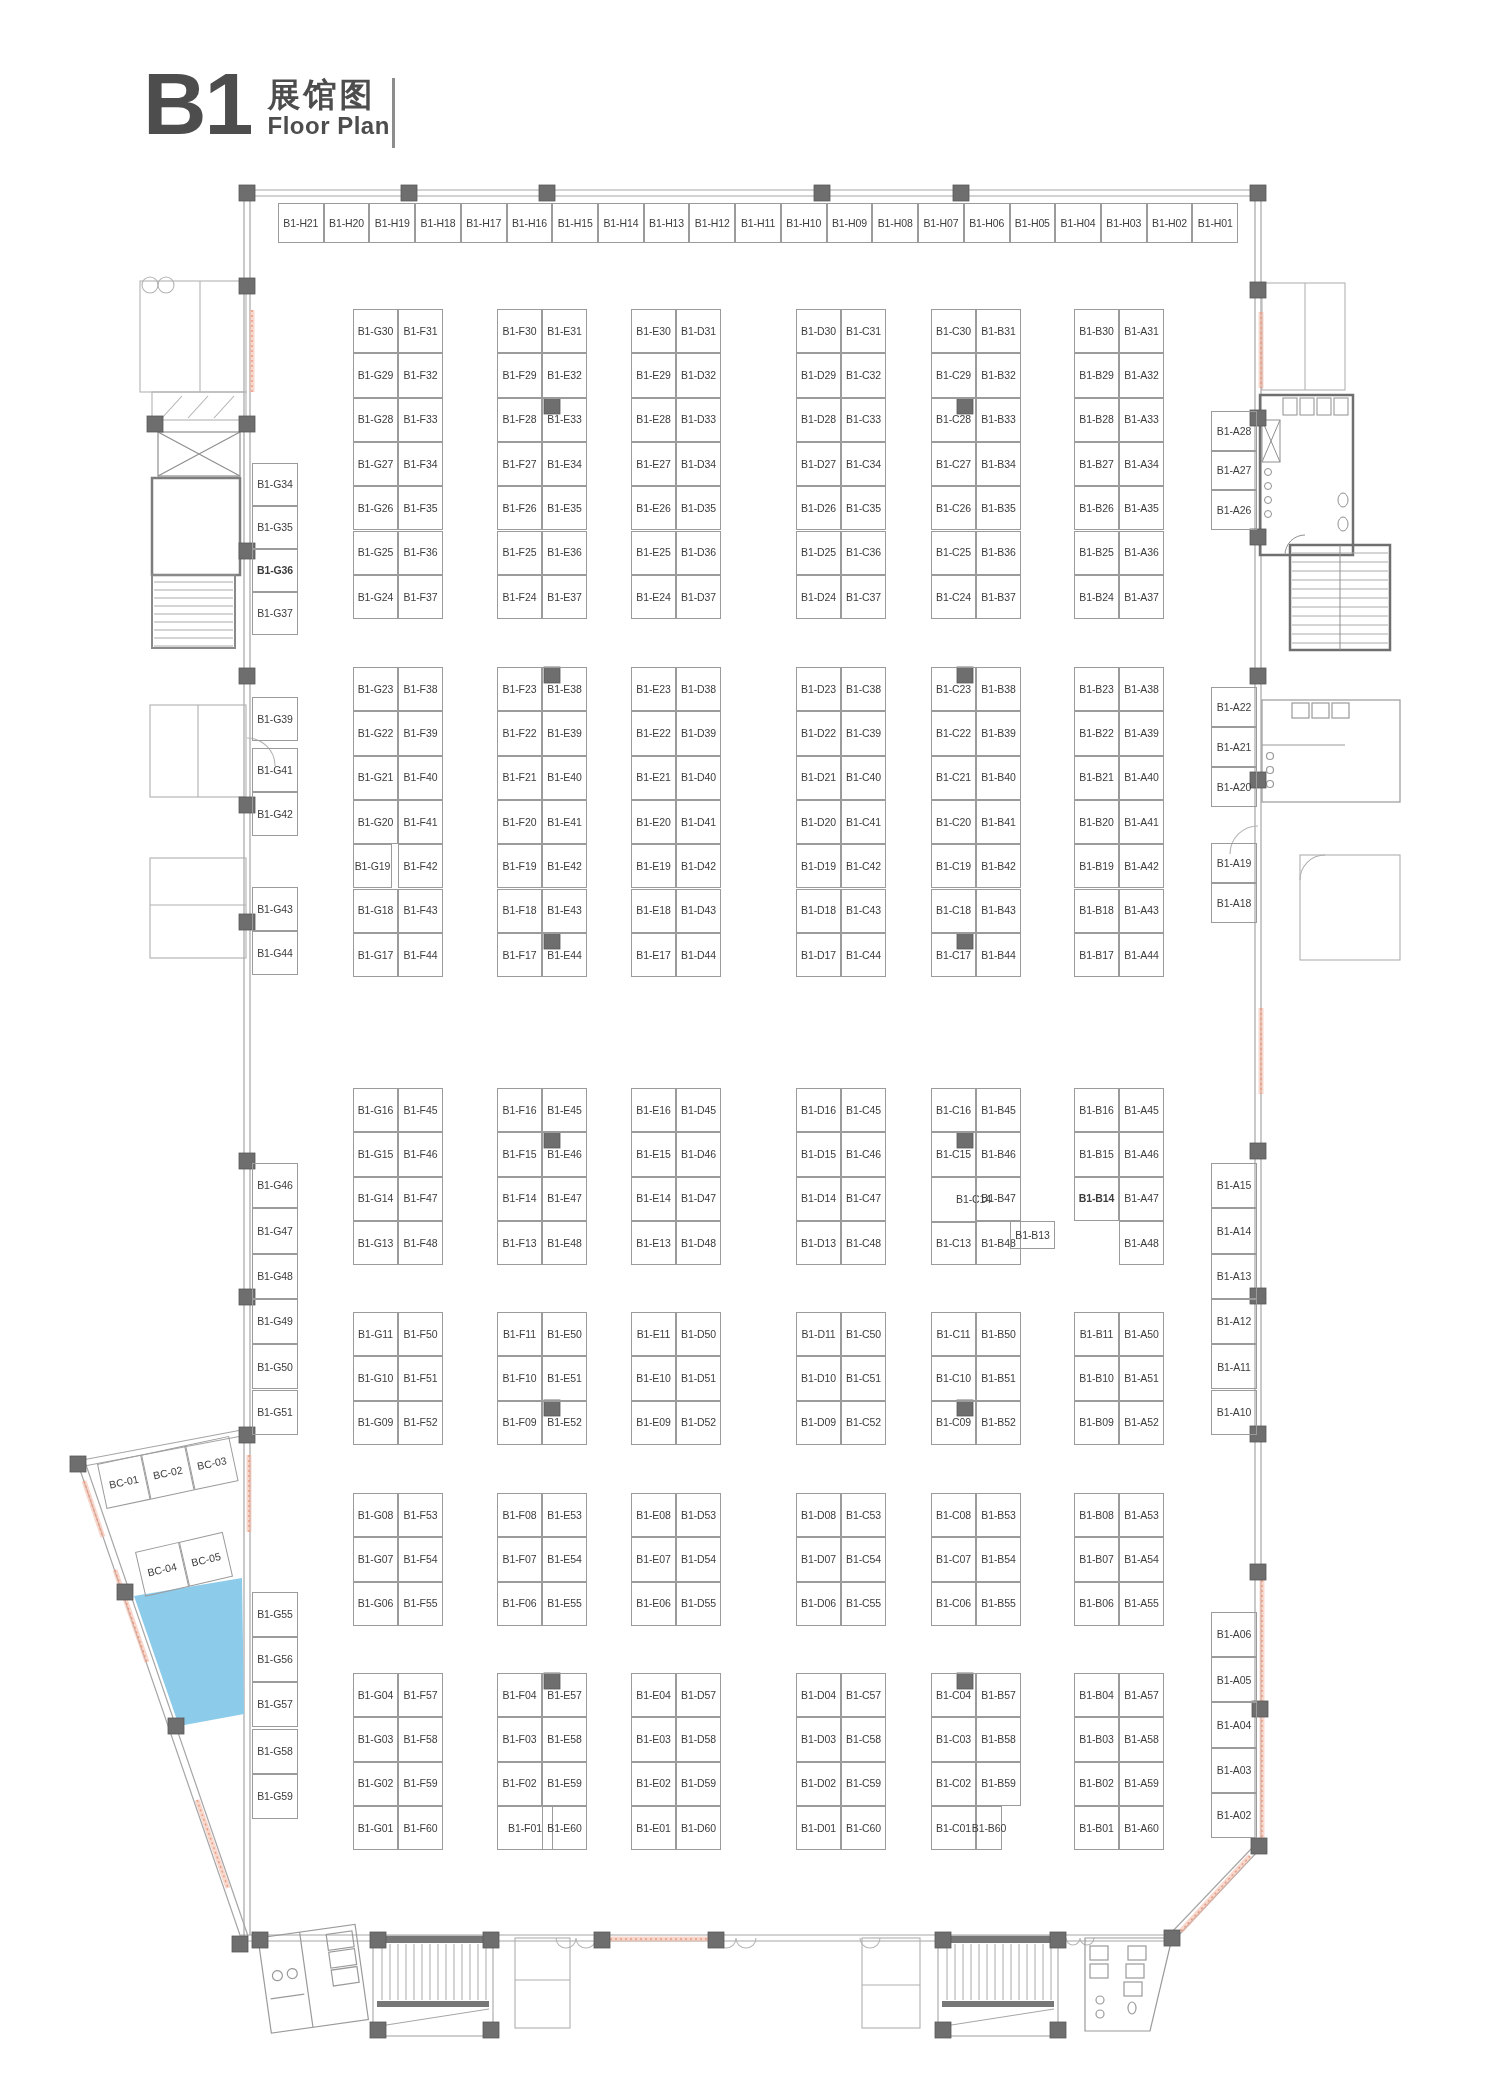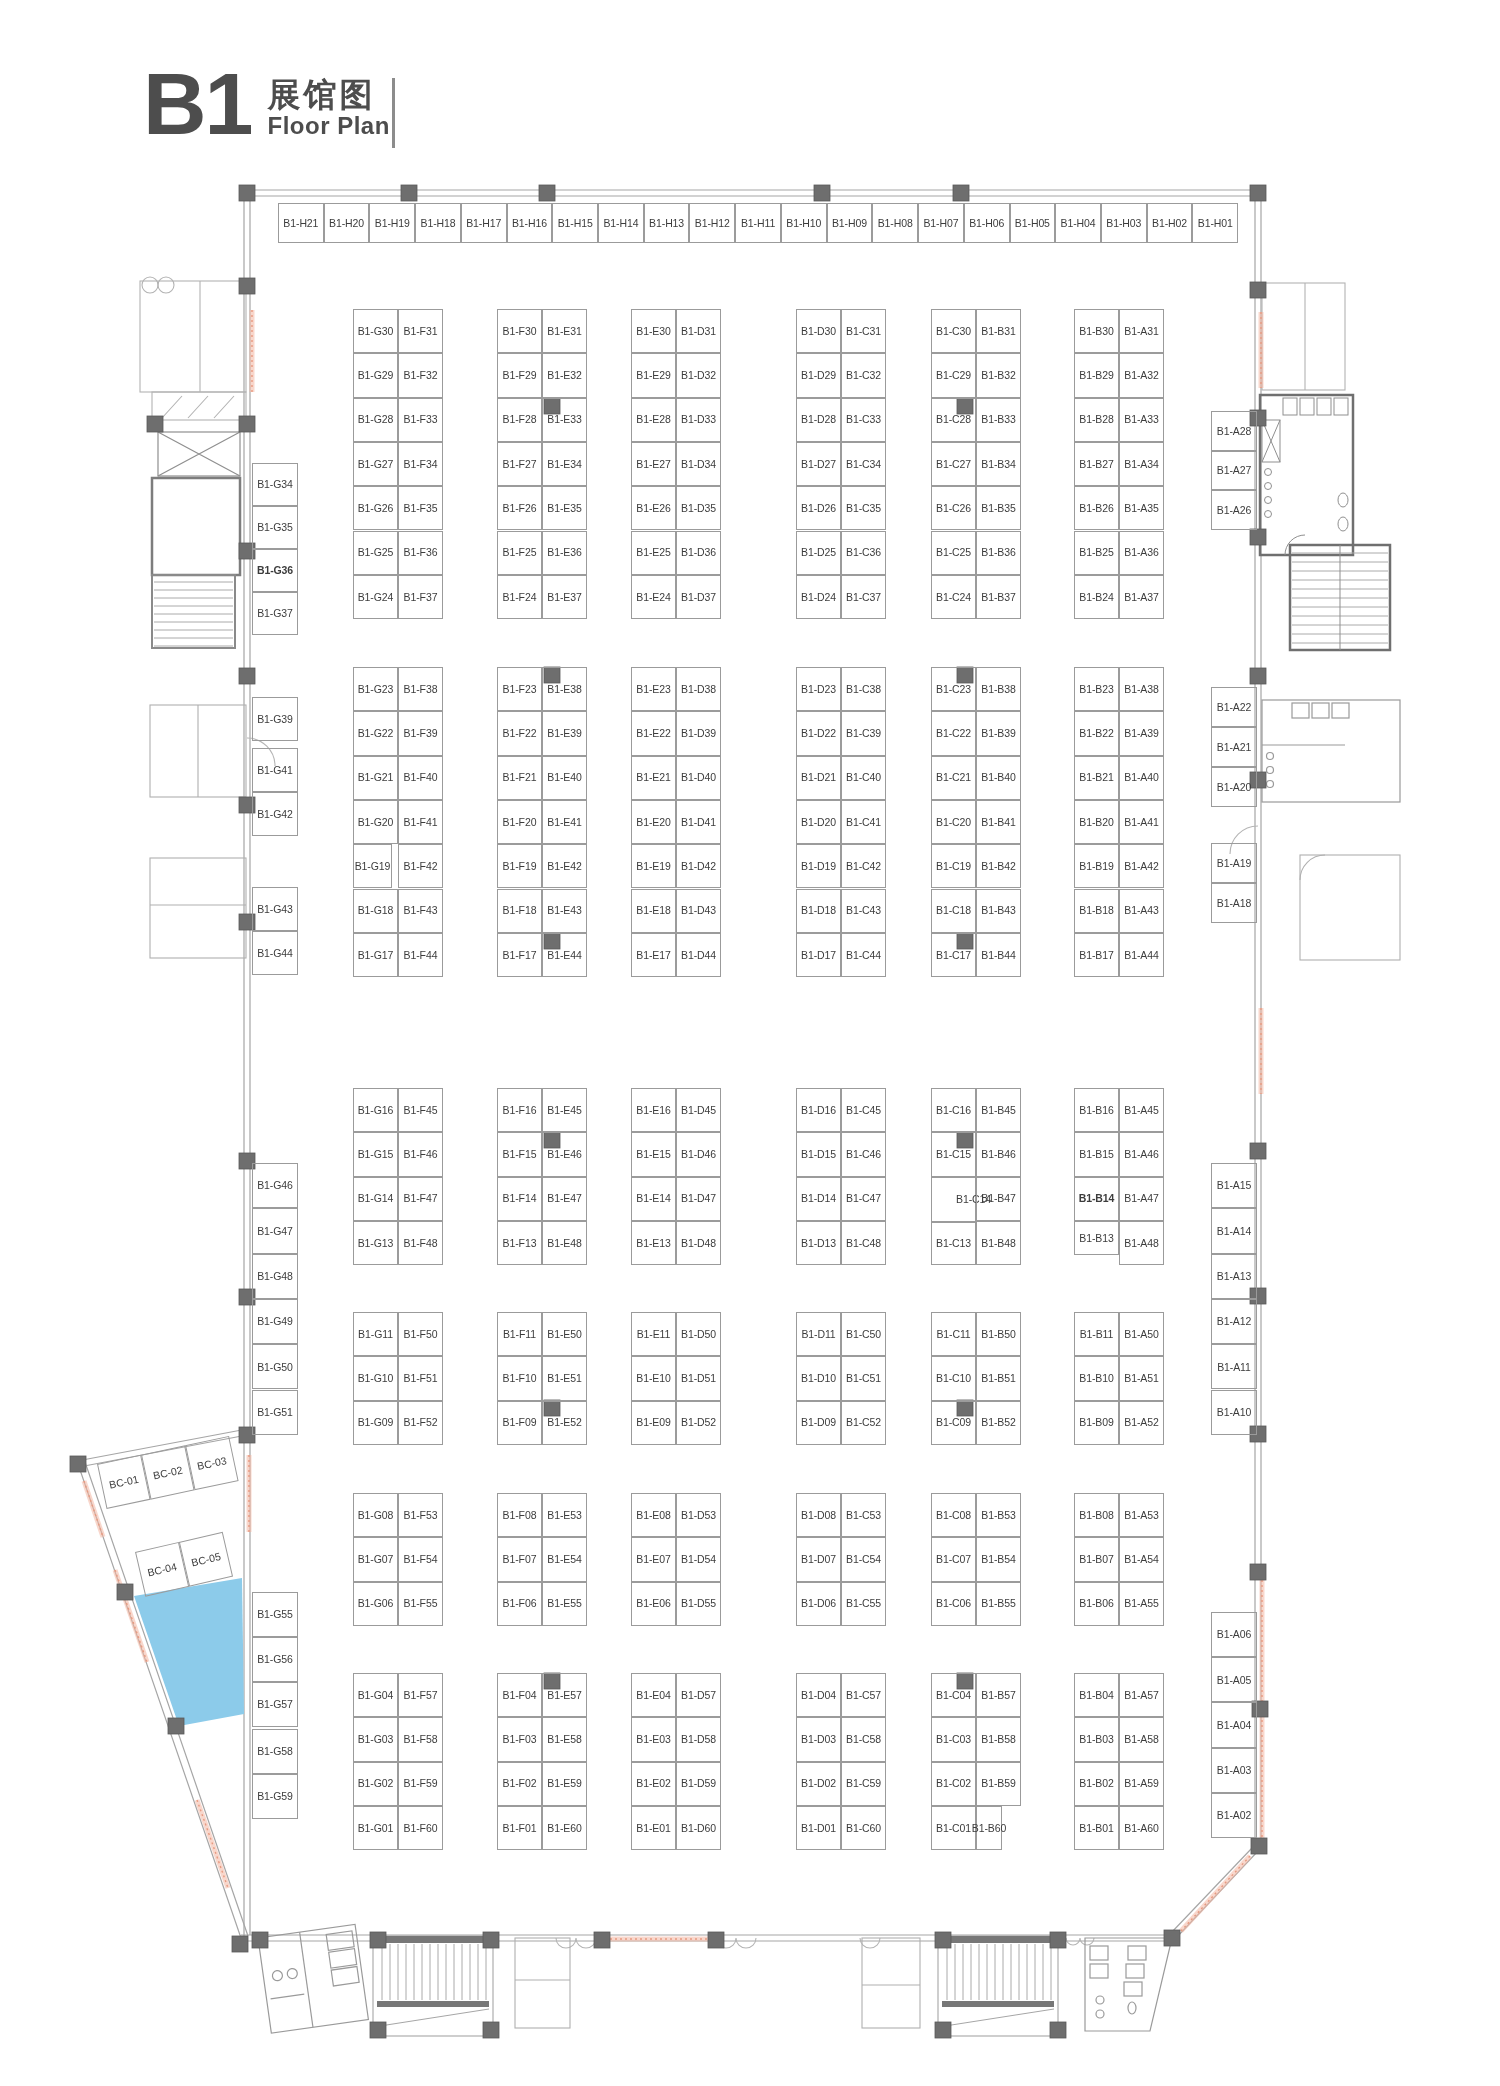--- a/index.html
+++ b/index.html
@@ -386,21 +386,21 @@
       <div class="cell" style="left: 497px; top: 1537.3px; width: 45px; height: 44.3px;">B1-F07</div>
       <div class="cell" style="left: 542px; top: 1537.3px; width: 45px; height: 44.3px;">B1-E54</div>
       <div class="cell" style="left: 497px; top: 1581.6px; width: 45px; height: 44.3px;">B1-F06</div>
       <div class="cell" style="left: 542px; top: 1581.6px; width: 45px; height: 44.3px;">B1-E55</div>
       <div class="cell" style="left: 497px; top: 1673px; width: 45px; height: 44.3px;">B1-F04</div>
       <div class="cell" style="left: 542px; top: 1673px; width: 45px; height: 44.3px;">B1-E57</div>
       <div class="cell" style="left: 497px; top: 1717.3px; width: 45px; height: 44.3px;">B1-F03</div>
       <div class="cell" style="left: 542px; top: 1717.3px; width: 45px; height: 44.3px;">B1-E58</div>
       <div class="cell" style="left: 497px; top: 1761.6px; width: 45px; height: 44.3px;">B1-F02</div>
       <div class="cell" style="left: 542px; top: 1761.6px; width: 45px; height: 44.3px;">B1-E59</div>
-      <div class="cell" style="left: 497px; top: 1805.9px; width: 45px; height: 44.3px;">B1-F01</div>
+      <div class="cell" style="left: 497px; top: 1805.9px; width: 56px; height: 44.3px;">B1-F01</div>
       <div class="cell" style="left: 542px; top: 1805.9px; width: 45px; height: 44.3px;">B1-E60</div>
       <div class="cell" style="left: 631px; top: 309px; width: 45px; height: 44.3px;">B1-E30</div>
       <div class="cell" style="left: 676px; top: 309px; width: 45px; height: 44.3px;">B1-D31</div>
       <div class="cell" style="left: 631px; top: 353.3px; width: 45px; height: 44.3px;">B1-E29</div>
       <div class="cell" style="left: 676px; top: 353.3px; width: 45px; height: 44.3px;">B1-D32</div>
       <div class="cell" style="left: 631px; top: 397.6px; width: 45px; height: 44.3px;">B1-E28</div>
       <div class="cell" style="left: 676px; top: 397.6px; width: 45px; height: 44.3px;">B1-D33</div>
       <div class="cell" style="left: 631px; top: 441.9px; width: 45px; height: 44.3px;">B1-E27</div>
       <div class="cell" style="left: 676px; top: 441.9px; width: 45px; height: 44.3px;">B1-D34</div>
       <div class="cell" style="left: 631px; top: 486.2px; width: 45px; height: 44.3px;">B1-E26</div>
@@ -590,21 +590,21 @@
       <div class="cell" style="left: 1074px; top: 888.5px; width: 45px; height: 44.3px;">B1-B18</div>
       <div class="cell" style="left: 1119px; top: 888.5px; width: 45px; height: 44.3px;">B1-A43</div>
       <div class="cell" style="left: 1074px; top: 932.8px; width: 45px; height: 44.3px;">B1-B17</div>
       <div class="cell" style="left: 1119px; top: 932.8px; width: 45px; height: 44.3px;">B1-A44</div>
       <div class="cell" style="left: 1074px; top: 1088px; width: 45px; height: 44.3px;">B1-B16</div>
       <div class="cell" style="left: 1119px; top: 1088px; width: 45px; height: 44.3px;">B1-A45</div>
       <div class="cell" style="left: 1074px; top: 1132.3px; width: 45px; height: 44.3px;">B1-B15</div>
       <div class="cell" style="left: 1119px; top: 1132.3px; width: 45px; height: 44.3px;">B1-A46</div>
       <div class="cell" style="left: 1074px; top: 1176.6px; width: 45px; height: 44.3px; font-weight: bold;">B1-B14</div>
       <div class="cell" style="left: 1119px; top: 1176.6px; width: 45px; height: 44.3px;">B1-A47</div>
-      <div class="cell" style="left: 1074px; top: 1220.9px; width: 45px; height: 34px;">B1-B13</div>
+      <div class="cell" style="left: 1010px; top: 1220.9px; width: 45px; height: 28px;">B1-B13</div>
       <div class="cell" style="left: 1119px; top: 1220.9px; width: 45px; height: 44.3px;">B1-A48</div>
       <div class="cell" style="left: 1074px; top: 1312px; width: 45px; height: 44.3px;">B1-B11</div>
       <div class="cell" style="left: 1119px; top: 1312px; width: 45px; height: 44.3px;">B1-A50</div>
       <div class="cell" style="left: 1074px; top: 1356.3px; width: 45px; height: 44.3px;">B1-B10</div>
       <div class="cell" style="left: 1119px; top: 1356.3px; width: 45px; height: 44.3px;">B1-A51</div>
       <div class="cell" style="left: 1074px; top: 1400.6px; width: 45px; height: 44.3px;">B1-B09</div>
       <div class="cell" style="left: 1119px; top: 1400.6px; width: 45px; height: 44.3px;">B1-A52</div>
       <div class="cell" style="left: 1074px; top: 1493px; width: 45px; height: 44.3px;">B1-B08</div>
       <div class="cell" style="left: 1119px; top: 1493px; width: 45px; height: 44.3px;">B1-A53</div>
       <div class="cell" style="left: 1074px; top: 1537.3px; width: 45px; height: 44.3px;">B1-B07</div>

